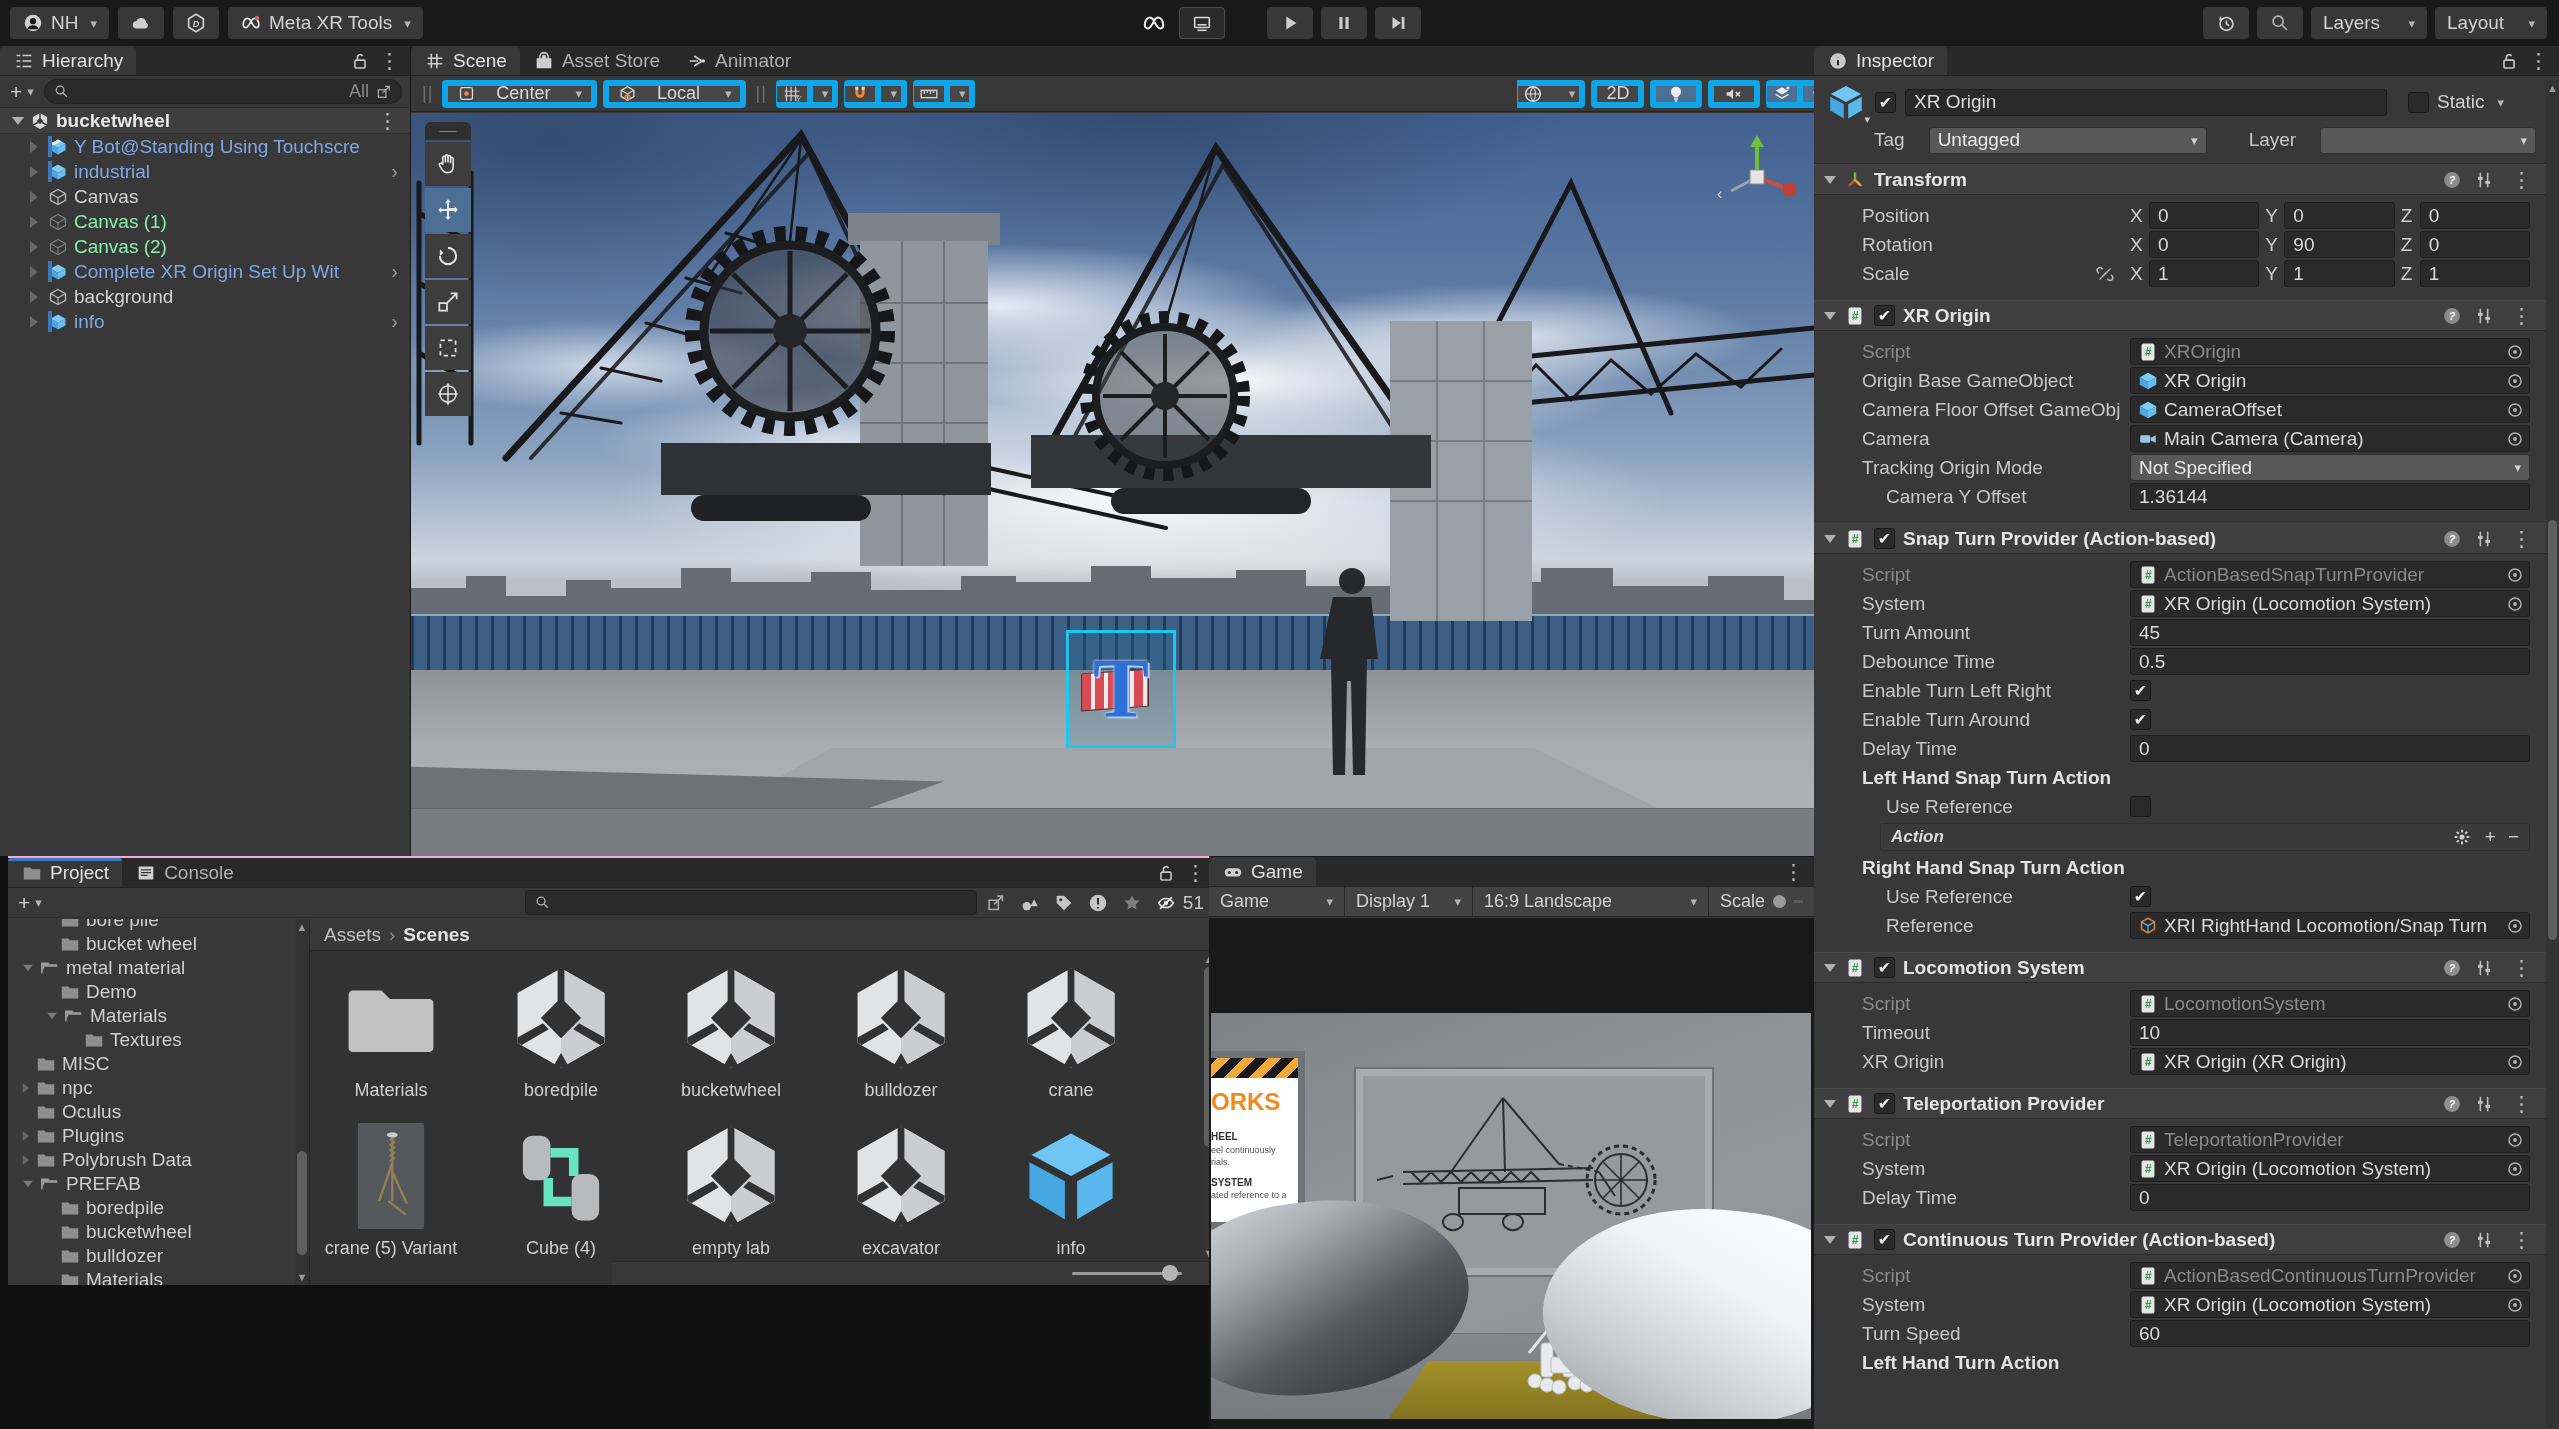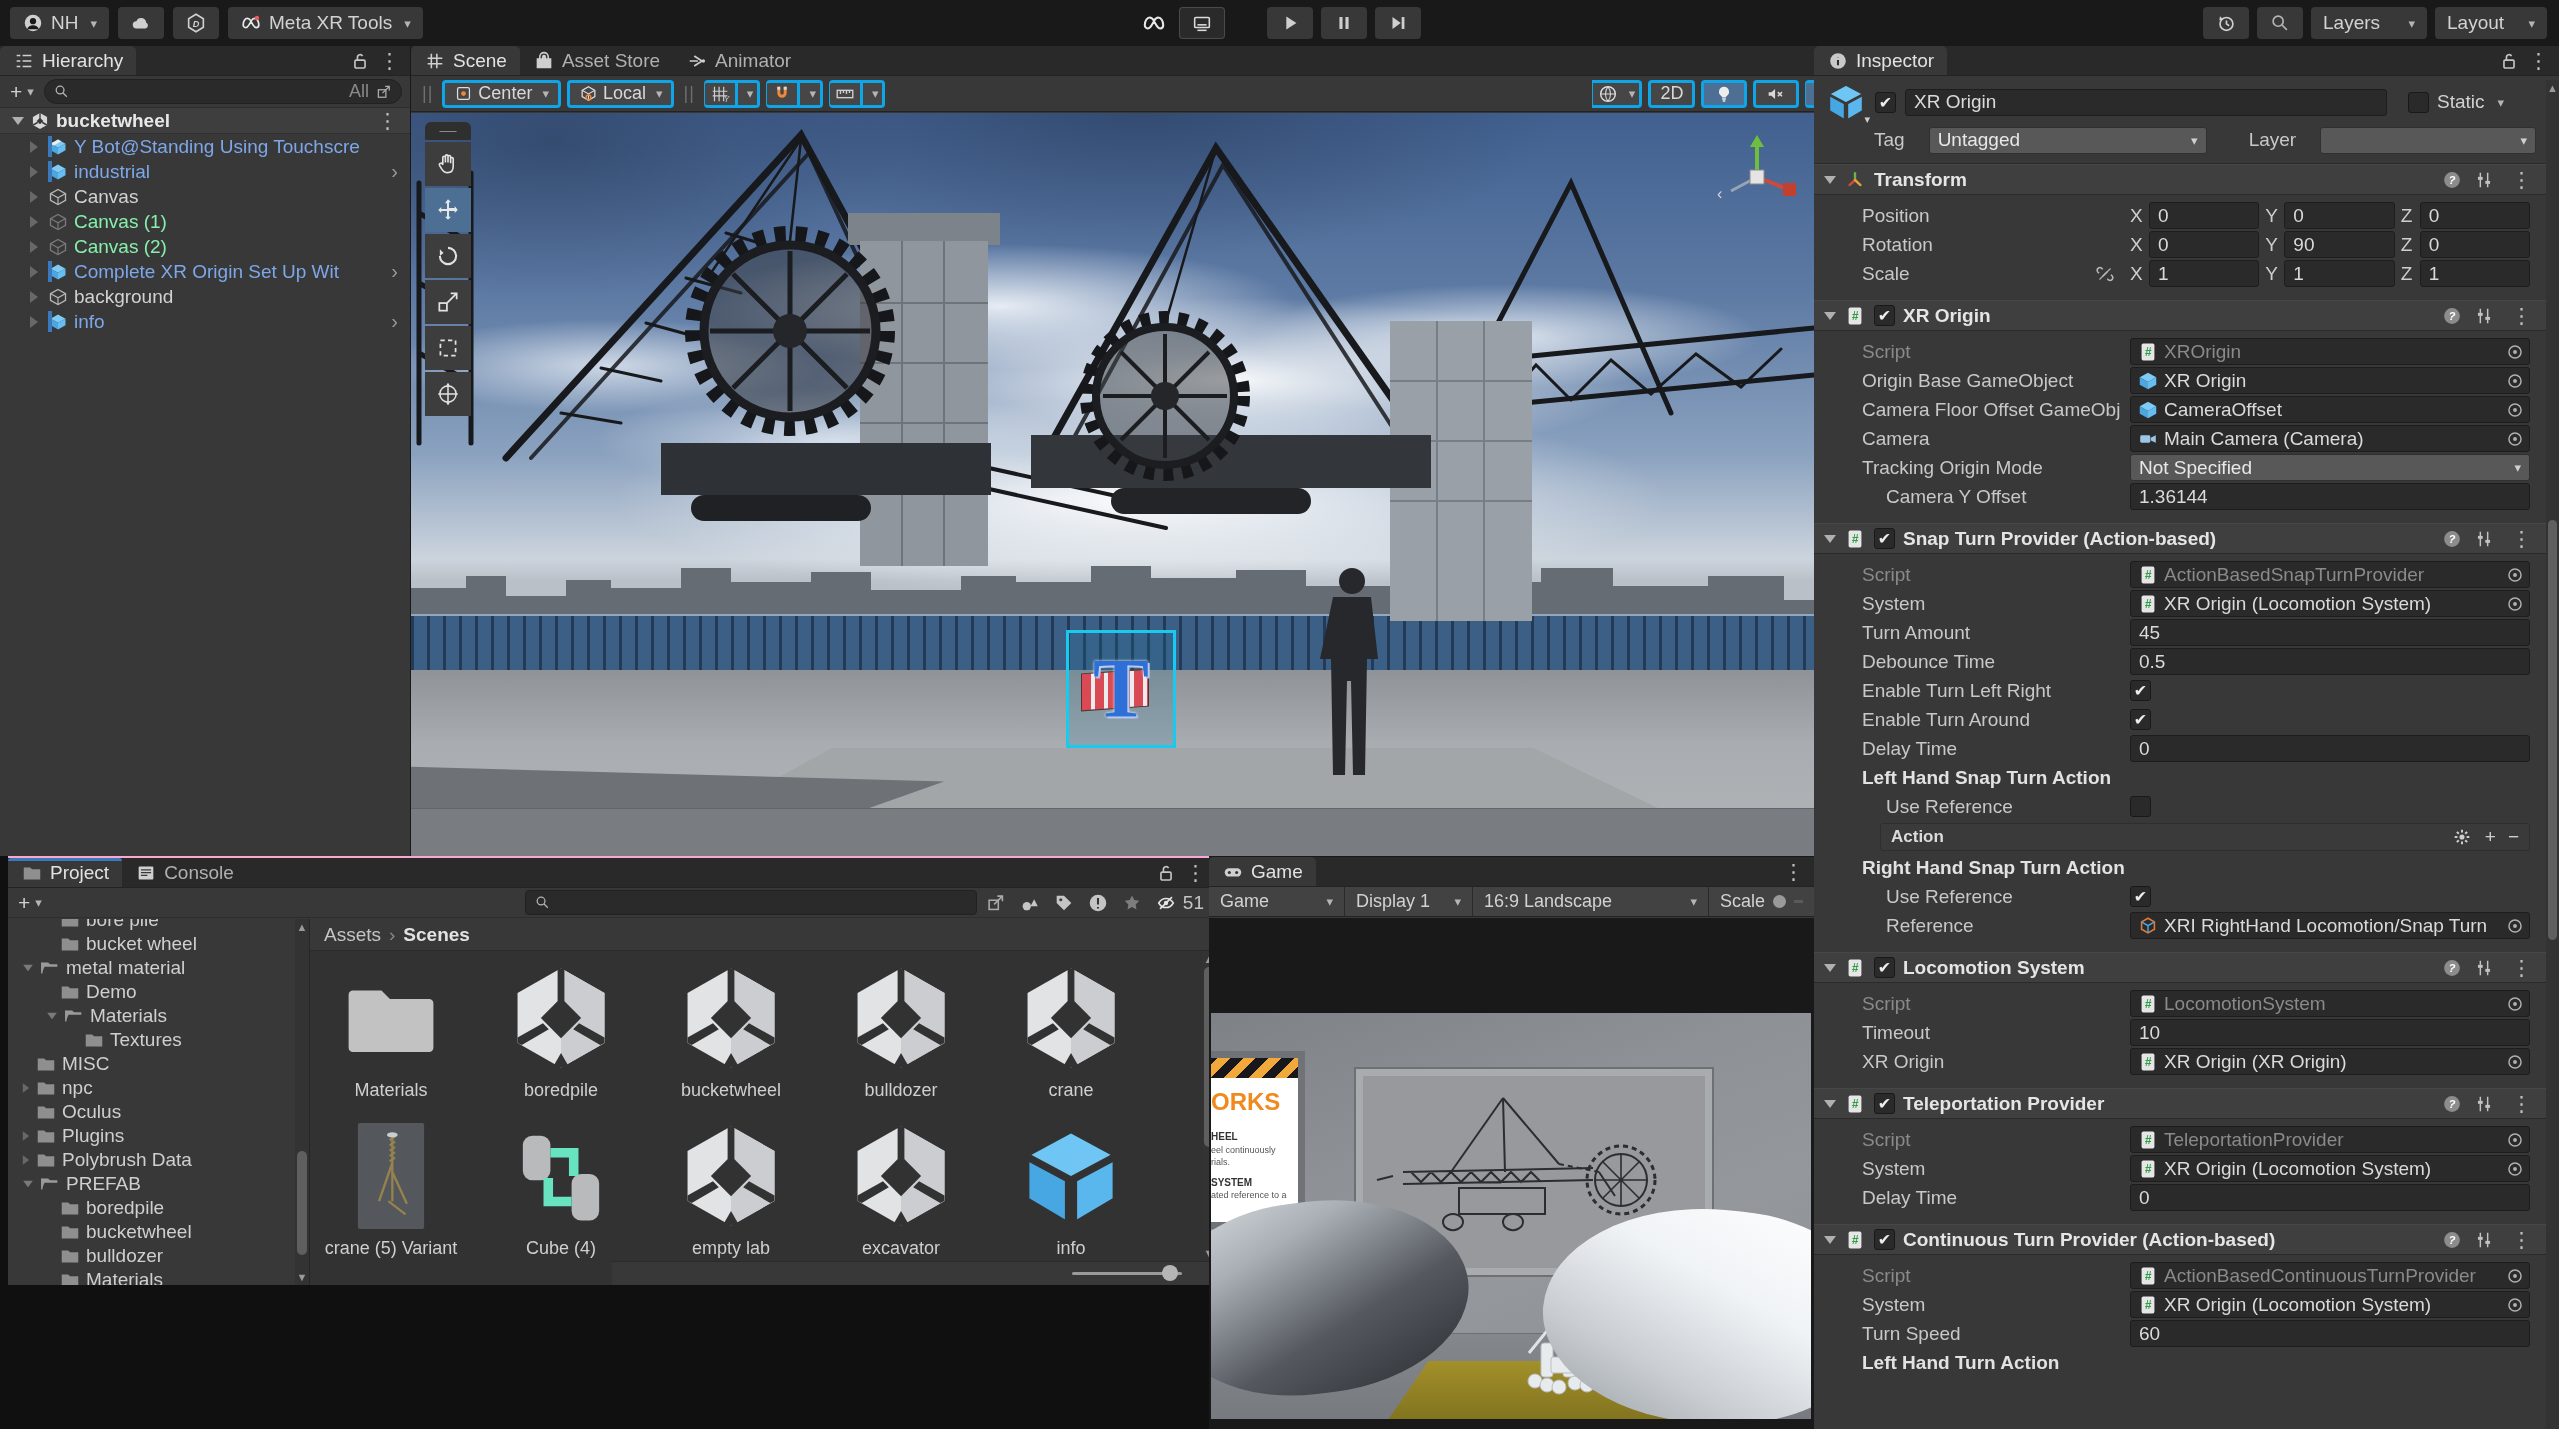--- a/index.html
+++ b/index.html
@@ -50,22 +50,22 @@
   .hrow .bar{position:absolute;left:48px;top:2px;bottom:2px;width:4px;background:#3a79bb;}
   .hrow .tri{margin-left:-24px;margin-right:4px;}
   .hrow .lbl{white-space:nowrap;overflow:hidden;flex:1;}
   .hrow .chev{color:#9a9a9a;font-size:20px;padding-right:12px;}
   .t-blue{color:#7da7e8;}
   .t-dim{color:#86efac;}
 
   
   .scenepanel{left:411px;top:46px;width:1643px;height:810px;border-right:1px solid #191919;}
   .stoolbar{height:36px;background:#383838;border-bottom:1px solid #232323;display:flex;align-items:center;padding:0 8px;gap:6px;}
-  .sbtn{height:28px;background:#464646;border:3px solid #0ea5e9;border-radius:4px;color:#d8d8d8;
-        display:inline-flex;align-items:center;gap:5px;padding:0 9px;font-size:18px;cursor:pointer;}
+  .sbtn{height:28px;background:#464646;border:6px solid #0ea5e9;border-radius:4px;color:#d8d8d8;
+        display:inline-flex;align-items:center;gap:20px;padding:0 9px;font-size:18px;cursor:pointer;}
   .sbtn.on{background:#4c6f93;}
   .sbtn.narrow{padding:0 4px;}
   .sgroup{display:flex;align-items:center;}
   .sgroup .sbtn{border-radius:0;border-left-width:0;}
   .sgroup .sbtn:first-child{border-radius:4px 0 0 4px;border-left-width:1px;}
   .sgroup .sbtn:last-child{border-radius:0 4px 4px 0;}
   .handle{color:#6f6f6f;font-size:18px;letter-spacing:1px;padding:0 3px;}
   .stoolbar .spacer{flex:1;}
 
   .viewport{position:absolute;left:0;top:67px;width:1403px;height:743px;overflow:hidden;}
@@ -195,21 +195,21 @@
   .irow.dis .rlabel{color:#8a8a8a;}
   .irow .vwrap{flex:1;display:flex;align-items:center;gap:6px;min-width:0;}
   .irow .ifield{flex:1;}
   .irow .ddfield{flex:1;}
   .axis{display:flex;align-items:center;gap:5px;flex:1;min-width:0;}
   .axis .alab{color:#cfcfcf;width:14px;flex:none;}
   .axis .ifield{flex:1;min-width:0;}
   .irow.hdr{font-weight:bold;color:#e2e2e2;}
   .abar{margin:2px 16px 2px 66px;height:28px;background:#3a3a3a;border:1px solid #2e2e2e;border-radius:3px;
         display:flex;align-items:center;padding:0 10px;}
-  .abar b{font-size:17px;color:#dcdcdc;}
+  .abar b{font-size:17px;color:#dcdcdc;font-style:italic;}
   .abar .abicons{margin-left:auto;display:flex;align-items:center;gap:12px;color:#cfcfcf;font-size:19px;}
   .insp-scroll{position:absolute;right:0;top:34px;bottom:0;width:13px;background:#333;}
 
   .hier-icn-sm{width:20px;height:20px;}
 </style>
 </head>
 <body>
 
 <div id="app">
 

